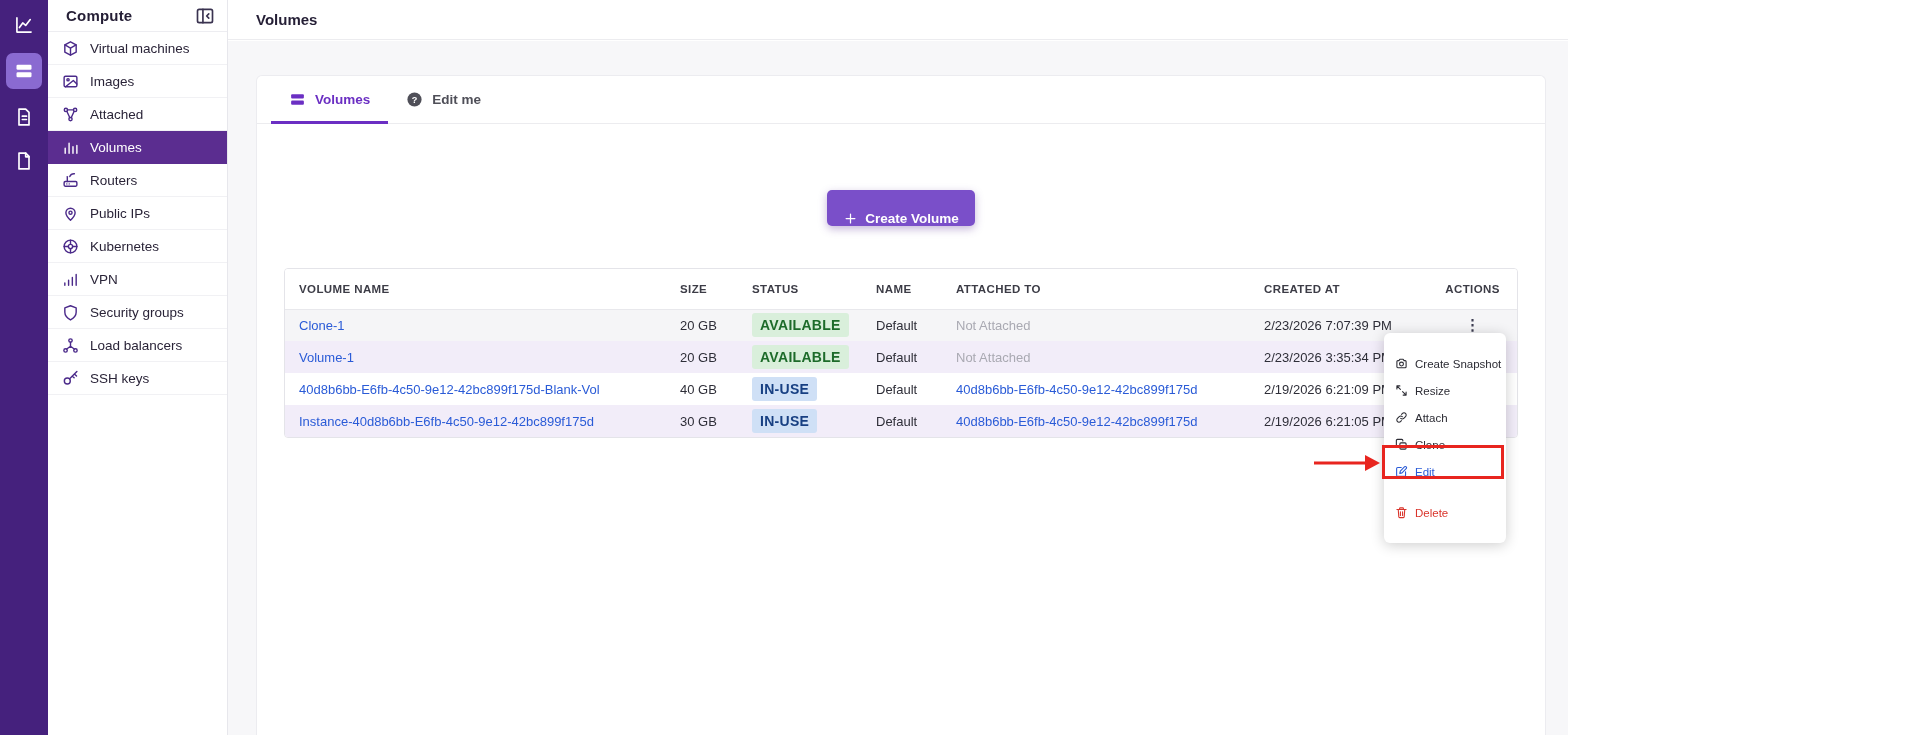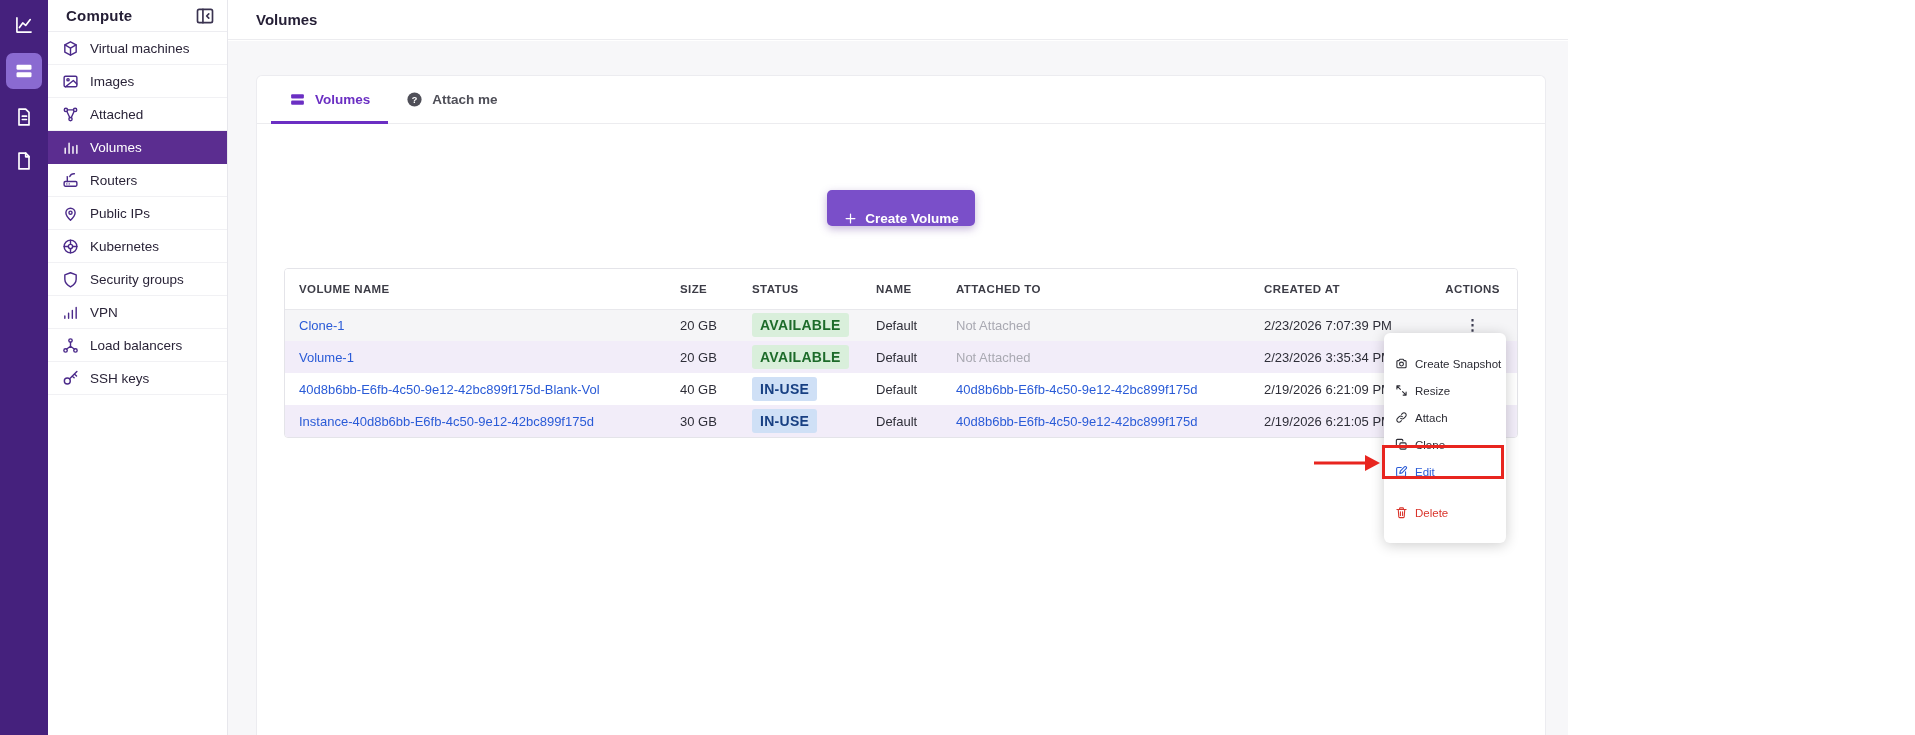--- a/index.html
+++ b/index.html
@@ -212,32 +212,32 @@
               <circle cx="12" cy="12" r="9"></circle>
               <circle cx="12" cy="12" r="3"></circle>
               <path d="M12 3v6M12 15v6M3 12h6M15 12h6"></path>
             </svg>
           </span>
           <span class="lbl">Kubernetes</span>
         </div>
         <div class="side-item">
           <span class="ic">
             <svg viewBox="0 0 24 24" fill="none" stroke="currentColor" stroke-width="2" stroke-linecap="round" stroke-linejoin="round">
+              <path d="M4 20v-3M9.3 20v-7M14.6 20V9M20 20V5"></path>
+            </svg>
+          </span>
+          <span class="lbl">VPN</span>
+        </div>
+        <div class="side-item">
+          <span class="ic">
+            <svg viewBox="0 0 24 24" fill="none" stroke="currentColor" stroke-width="2" stroke-linecap="round" stroke-linejoin="round">
               <path d="M12 2.5l8 3v6.3c0 4.8-3.2 8.1-8 10.7-4.8-2.6-8-5.9-8-10.7V5.5z"></path>
             </svg>
           </span>
           <span class="lbl">Security groups</span>
-        </div>
-        <div class="side-item">
-          <span class="ic">
-            <svg viewBox="0 0 24 24" fill="none" stroke="currentColor" stroke-width="2" stroke-linecap="round" stroke-linejoin="round">
-              <path d="M4 20v-3M9.3 20v-7M14.6 20V9M20 20V5"></path>
-            </svg>
-          </span>
-          <span class="lbl">VPN</span>
         </div>
         <div class="side-item">
           <span class="ic">
             <svg viewBox="0 0 24 24" fill="none" stroke="currentColor" stroke-width="2" stroke-linecap="round" stroke-linejoin="round">
               <circle cx="12" cy="5" r="2.4"></circle>
               <circle cx="5" cy="19" r="2.4"></circle>
               <circle cx="19" cy="19" r="2.4"></circle>
               <path d="M12 7.4V13M12 13l-5.3 3.9M12 13l5.3 3.9"></path>
             </svg>
           </span>
@@ -271,21 +271,21 @@
               </span>
               <span class="lbl">Volumes</span>
             </div>
             <div class="tab">
               <span class="ic">
                 <svg viewBox="0 0 24 24">
                   <circle cx="12" cy="12" r="10" fill="#4f4f58"></circle>
                   <text x="12" y="16.6" font-size="13" font-weight="bold" text-anchor="middle" fill="#fff" font-family="Liberation Sans, sans-serif">?</text>
                 </svg>
               </span>
-              <span class="lbl">Attach me</span>
+              <span class="lbl">Edit me</span>
             </div>
           </div>
         <div class="card-body">
           <button class="create-btn">
             <span class="ic" id="create-btn-icon">
                 <svg viewBox="0 0 24 24" fill="none" stroke="currentColor" stroke-width="2" stroke-linecap="round" stroke-linejoin="round">
                   <path d="M12 5v14M5 12h14"></path>
                 </svg>
               </span>
             <span>Create Volume</span>

